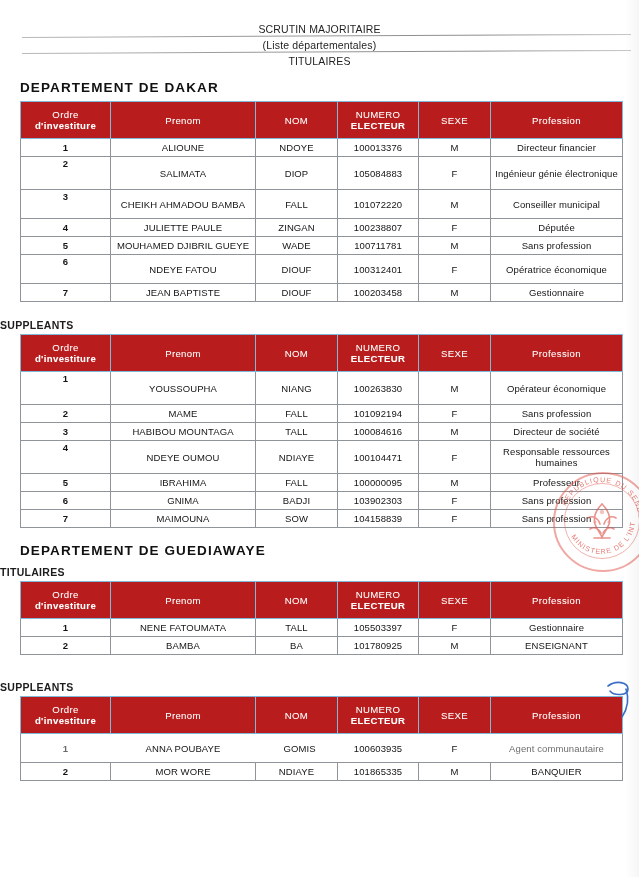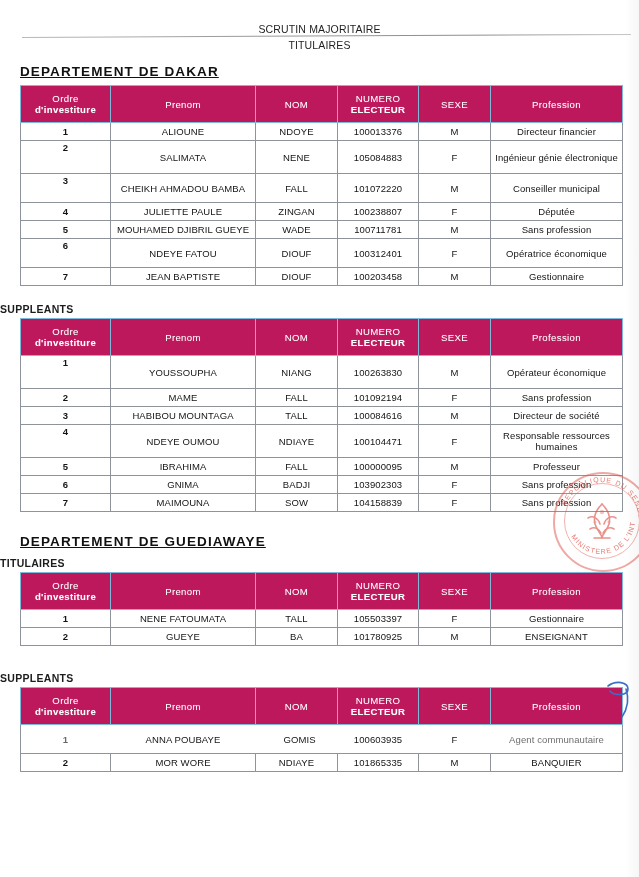--- a/index.html
+++ b/index.html
@@ -43,23 +43,22 @@
     transform-origin: left center;
   }
   .hdr-line.last { padding-bottom: 1px; }
 
   .dept-title {
     font-size: 13.5px;
     font-weight: bold;
     letter-spacing: 1.1px;
     color: #111;
     margin: 12px 0 0 20px;
-    text-decoration: underline;
-  }
-  .dept-title.second { margin-top: 22px; }
+  }
+  .dept-title.second { margin-top: 15px; }
 
   .section-label {
     text-align: left;
     font-size: 10.5px;
     font-weight: bold;
     letter-spacing: 0.3px;
     color: #1c1c1c;
     margin: 8px 0 3px 0;
     padding-right: 6px;
   }
@@ -84,21 +83,21 @@
   table.roster col.c-prof { width: 132px; }
 
   table.roster th,
   table.roster td {
     border: 1px solid #8e9499;
     text-align: center;
     vertical-align: middle;
     padding: 1px 2px;
   }
   table.roster thead th {
-    background: #be185d;
+    background: #b91c1c;
     color: #ffffff;
     font-weight: normal;
     font-size: 9.6px;
     letter-spacing: 0.35px;
     height: 34px;
     border-color: #7fb9da;
     text-shadow: 0 0 1px rgba(255,255,255,0.25);
     margin-left: 40px;
   }
   table.roster thead th .l2 { display: block; font-weight: bold; }
@@ -181,20 +180,21 @@
     width: 14px;
     background: linear-gradient(90deg, rgba(0,0,0,0) 0%, rgba(0,0,0,0.035) 100%);
     pointer-events: none;
   }
 </style>
 </head>
 <body>
 
 <div class="doc-header">
   <div class="hdr-line rule">SCRUTIN MAJORITAIRE</div>
+  <div class="hdr-line rule">(Liste départementales)</div>
   <div class="hdr-line last">TITULAIRES</div>
 </div>
 
 <div class="dept-title">DEPARTEMENT  DE  DAKAR</div>
 
 <div class="tbl-wrap" style="margin-top:6px;">
   <table class="roster">
     <colgroup>
       <col class="c-ordre">
         <col class="c-prenom">
@@ -224,21 +224,21 @@
         <td class="ordre">1</td>
         <td>ALIOUNE</td>
         <td>NDOYE</td>
         <td class="num">100013376</td>
         <td>M</td>
         <td class="prof">Directeur financier</td>
       </tr>
       <tr class="h-lg">
         <td class="ordre" style="vertical-align:top;">2</td>
         <td class="lowered">SALIMATA</td>
-        <td>NENE</td>
+        <td>DIOP</td>
         <td class="num">105084883</td>
         <td>F</td>
         <td class="prof">Ingénieur génie électronique</td>
       </tr>
       <tr class="h-md">
         <td class="ordre" style="vertical-align:top;">3</td>
         <td>CHEIKH AHMADOU BAMBA</td>
         <td>FALL</td>
         <td class="num">101072220</td>
         <td>M</td>
@@ -403,21 +403,21 @@
       <tr class="h-sm">
         <td class="ordre">1</td>
         <td>NENE FATOUMATA</td>
         <td>TALL</td>
         <td class="num">105503397</td>
         <td>F</td>
         <td class="prof">Gestionnaire</td>
       </tr>
       <tr class="h-sm">
         <td class="ordre">2</td>
-        <td>GUEYE</td>
+        <td>BAMBA</td>
         <td>BA</td>
         <td class="num">101780925</td>
         <td>M</td>
         <td class="prof">ENSEIGNANT</td>
       </tr>
     </tbody>
   </table>
 </div>
 
 <div class="spacer-md"></div>

